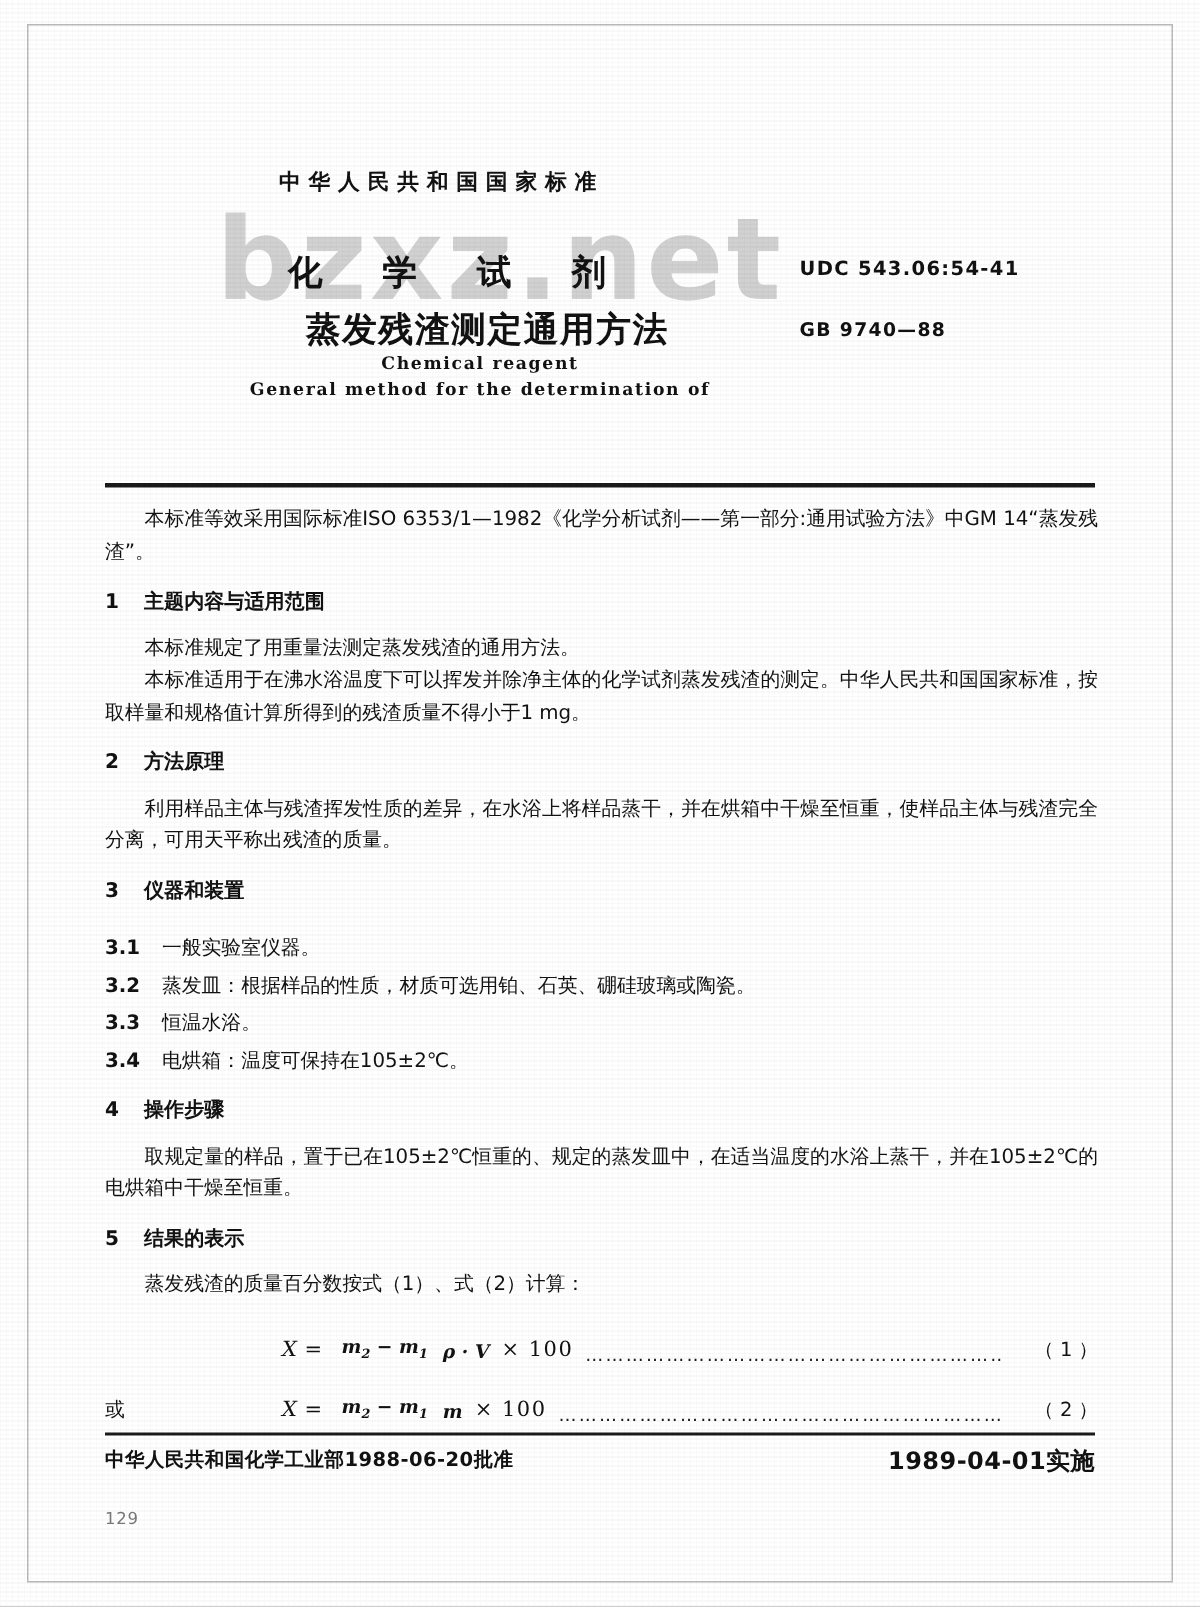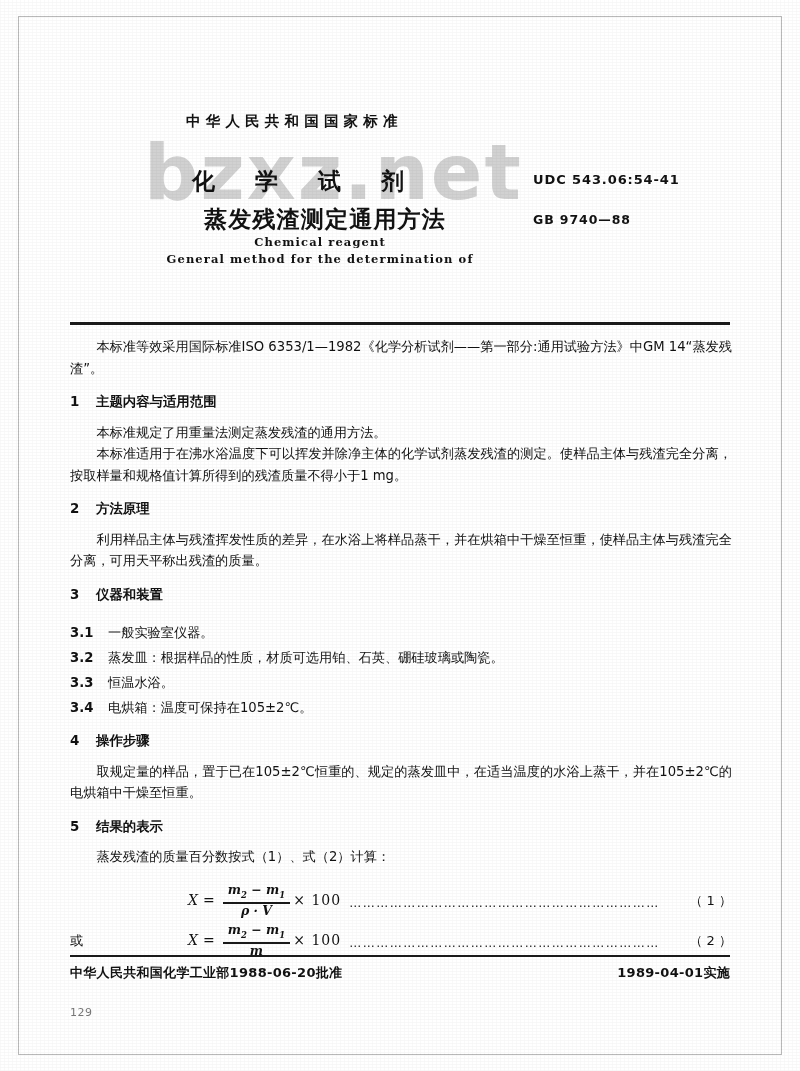--- a/index.html
+++ b/index.html
@@ -182,21 +182,21 @@
   .eq {
     display: inline-flex;
     align-items: center;
     font-size: 14px;
     font-style: italic;
   }
   .eq .var { font-style: italic; margin-right: 4px; }
   .eq .eqsign { margin: 0 5px 0 1px; font-style: normal; }
   .frac {
     display: inline-flex;
-    flex-direction: column;
+    flex-direction: row;
     align-items: center;
     vertical-align: middle;
     margin: 0 3px;
   }
   .frac .top,
   .frac .bot {
     padding: 0 5px;
     font-size: 12.5px;
     line-height: 14px;
     white-space: nowrap;
@@ -238,21 +238,21 @@
     top: 964px;
     font-size: 13px;
     font-weight: 700;
     letter-spacing: .3px;
     white-space: nowrap;
   }
   .footer-right {
     position: absolute;
     right: 70px;
     top: 964px;
-    font-size: 13px;
+    font-size: 16px;
     font-weight: 700;
     letter-spacing: .3px;
     white-space: nowrap;
   }
   .pageno {
     position: absolute;
     left: 70px;
     top: 1006px;
     font-size: 11px;
     color: #777;
@@ -285,21 +285,21 @@
 
   <div class="body">
 
     <p class="p">本标准等效采用国际标准ISO 6353/1—1982《化学分析试剂——第一部分:通用试验方法》中GM 14“蒸发残渣”。</p>
 
     <div class="sec">
       <span class="num">1</span>
       <span>主题内容与适用范围</span>
     </div>
     <p class="p">本标准规定了用重量法测定蒸发残渣的通用方法。</p>
-    <p class="p">本标准适用于在沸水浴温度下可以挥发并除净主体的化学试剂蒸发残渣的测定。使样品主体与残渣完全分离，按取样量和规格值计算所得到的残渣质量不得小于1 mg。</p>
+    <p class="p">本标准适用于在沸水浴温度下可以挥发并除净主体的化学试剂蒸发残渣的测定。中华人民共和国国家标准，按取样量和规格值计算所得到的残渣质量不得小于1 mg。</p>
 
     <div class="sec">
       <span class="num">2</span>
       <span>方法原理</span>
     </div>
     <p class="p">利用样品主体与残渣挥发性质的差异，在水浴上将样品蒸干，并在烘箱中干燥至恒重，使样品主体与残渣完全分离，可用天平称出残渣的质量。</p>
 
     <div class="sec">
       <span class="num">3</span>
       <span>仪器和装置</span>

